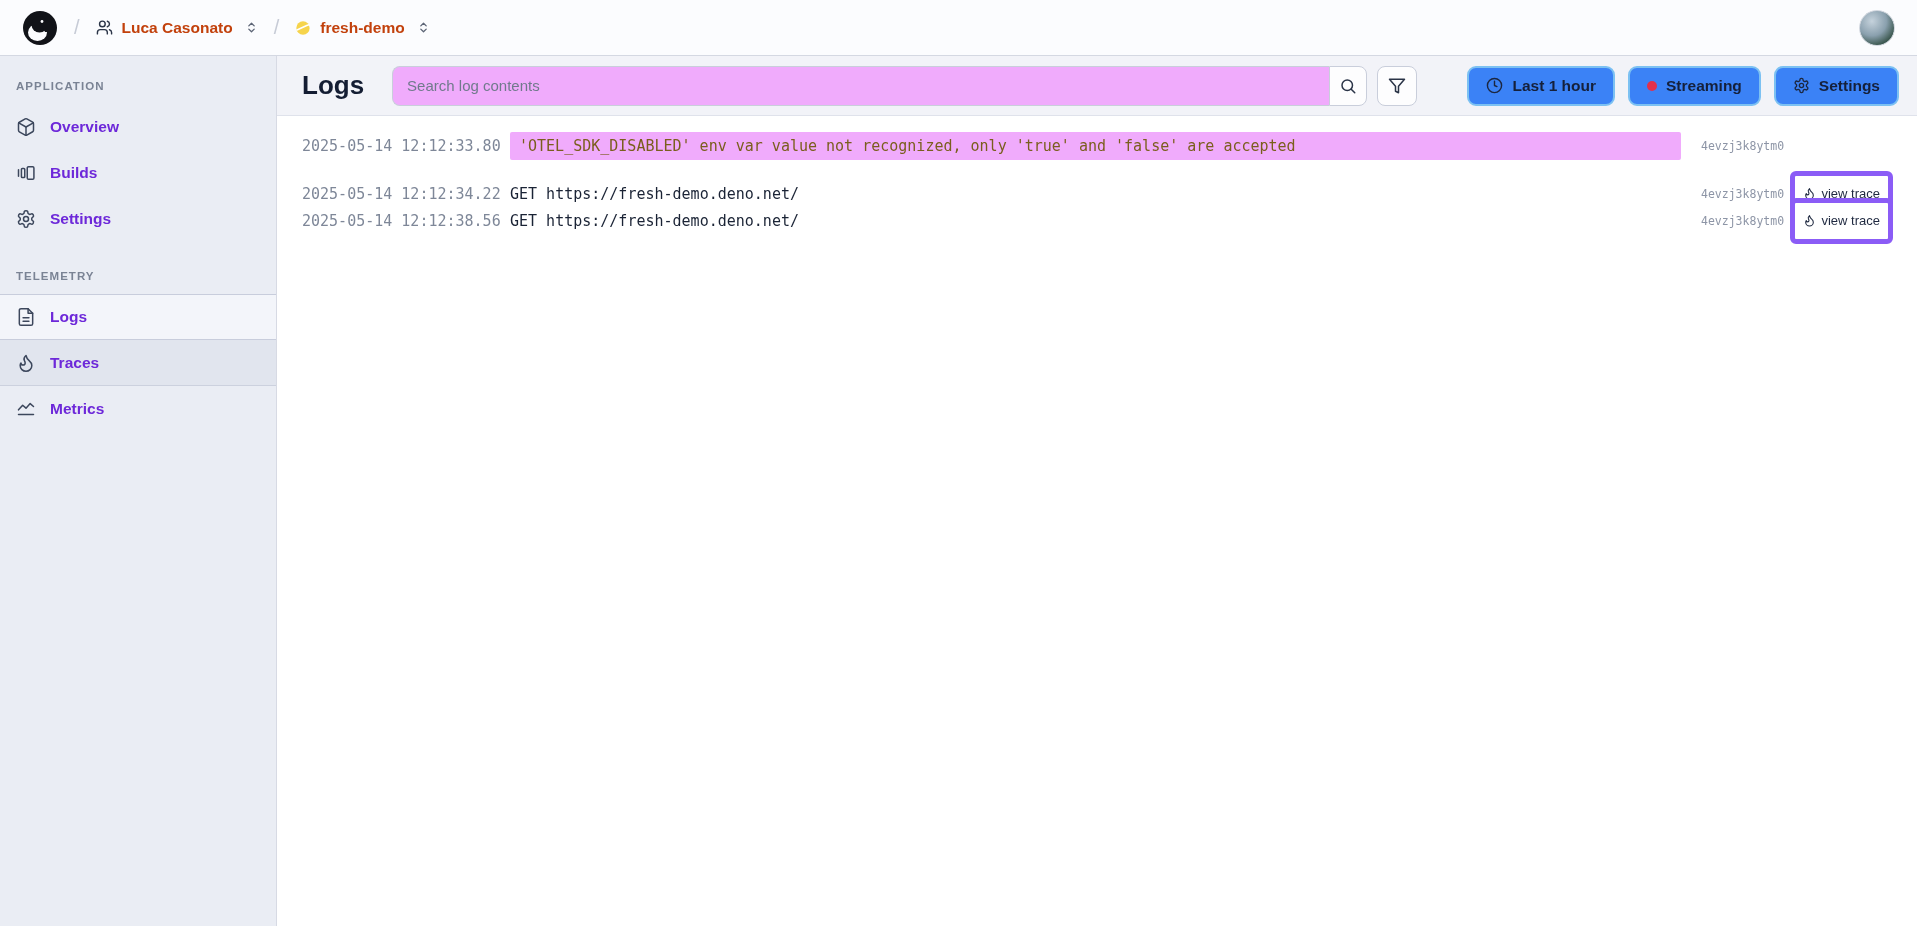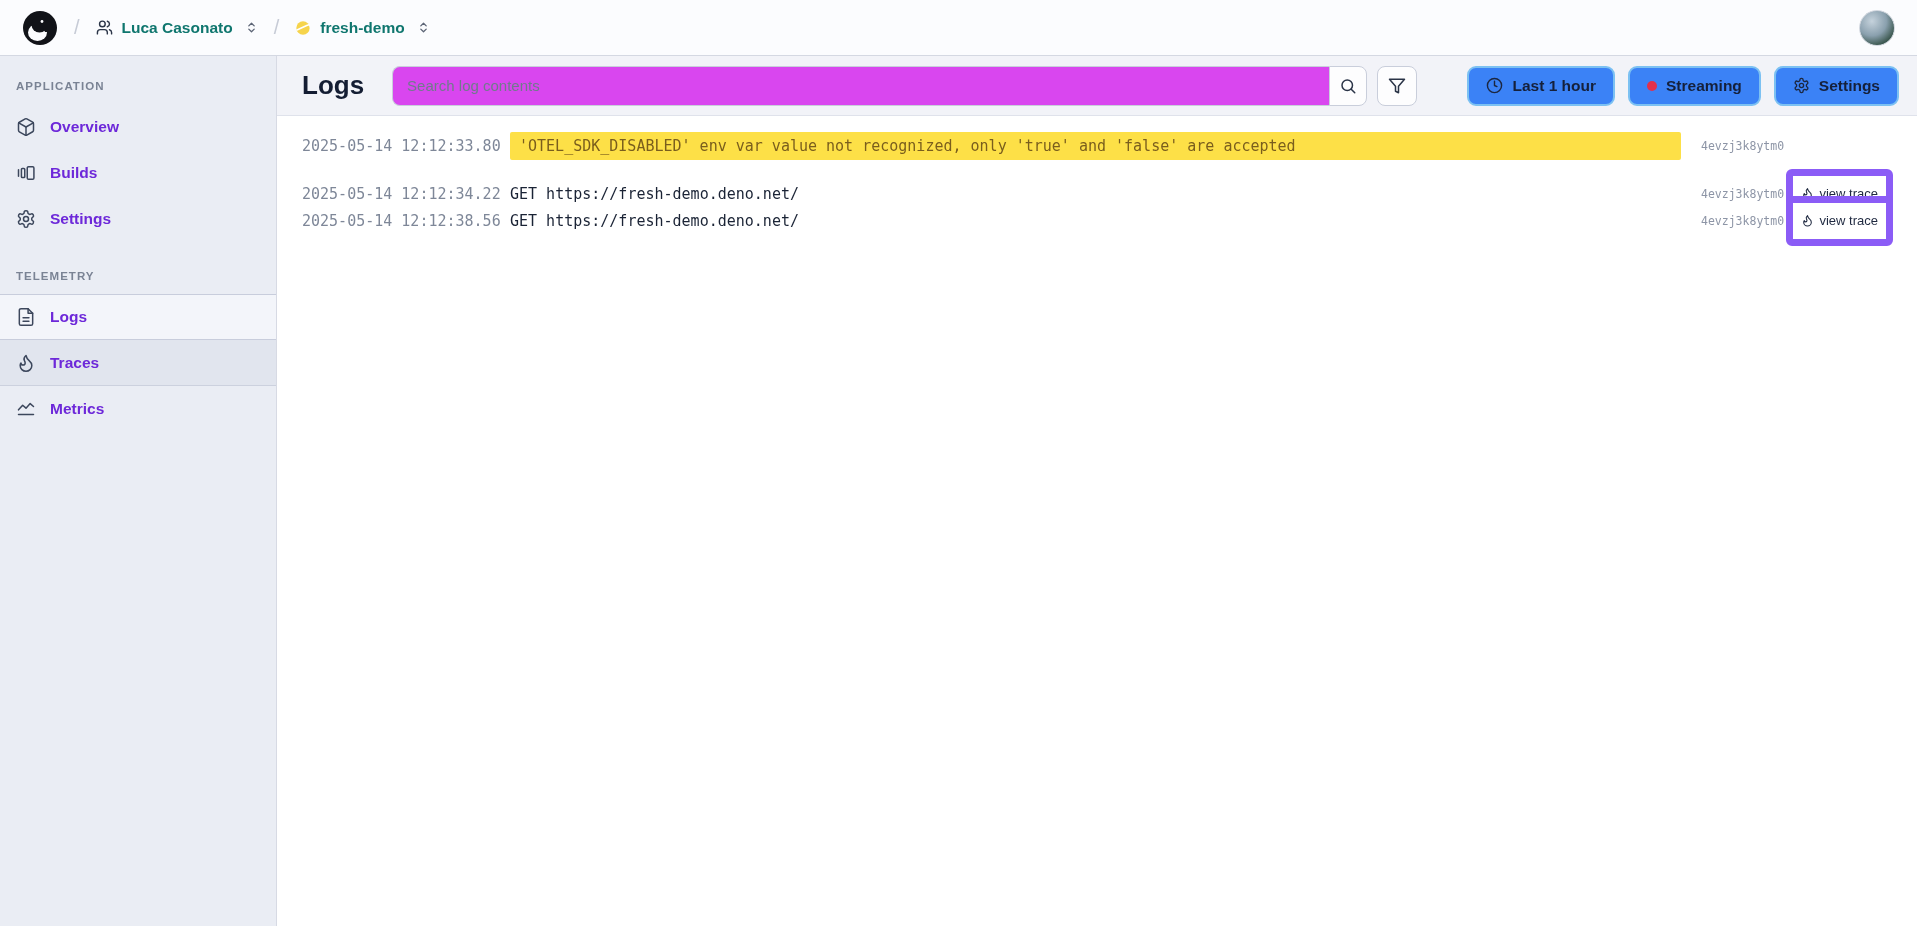--- a/index.html
+++ b/index.html
@@ -11,21 +11,21 @@
     color:#1c2536;
   }
 
   
   .topbar {
     height:56px; background:#fbfcfe; border-bottom:1px solid #d4d8e2;
     display:flex; align-items:center; padding:0 22px;
   }
   .logo-wrap { width:36px; height:36px; flex-shrink:0; }
   .crumb-sep { color:#c6cbd6; font-size:20px; margin:0 16px; font-weight:400; user-select:none; }
-  .crumb { display:flex; align-items:center; gap:9px; font-weight:700; font-size:15.5px; color:#0f766e; cursor:pointer; }
+  .crumb { display:flex; align-items:center; gap:9px; font-weight:700; font-size:15.5px; color:#c2410c; cursor:pointer; }
   .crumb svg.small-ic { display:block; }
   .chev-ud { margin-left:3px; }
   .avatar {
     margin-left:auto; width:36px; height:36px; border-radius:50%;
     background:radial-gradient(circle at 35% 30%, #c5d2dc 0%, #8aa0ae 45%, #3e5a52 75%, #2c4440 100%);
     border:1px solid #d3d8e0; cursor:pointer;
   }
 
   
   .layout { display:flex; height:870px; }
@@ -53,21 +53,21 @@
 
   .toolbar {
     height:60px; flex-shrink:0; background:#f2f3f8; border-bottom:1px solid #dfe2eb;
     display:flex; align-items:center; padding:0 18px 0 25px;
   }
   .page-title { font-size:26px; font-weight:700; color:#141d33; margin-right:28px; }
   .search-group { flex:1; display:flex; height:40px; min-width:0; }
   .search-input {
     flex:1; min-width:0; border:1px solid #c9cedb; border-right:none;
     border-radius:8px 0 0 8px; padding:0 14px; font-size:15px;
-    color:#2b3448; background:#d946ef; outline:none; font-family:inherit;
+    color:#2b3448; background:#f0abfc; outline:none; font-family:inherit;
   }
   .search-input::placeholder { color:#707a8c; }
   .search-btn {
     width:38px; border:1px solid #c9cedb; border-radius:0 8px 8px 0;
     background:#fdfdfe; display:flex; align-items:center; justify-content:center; cursor:pointer; padding:0;
   }
   .filter-btn {
     width:40px; height:40px; margin-left:10px; border:1px solid #c9cedb; border-radius:8px;
     background:#fdfdfe; display:flex; align-items:center; justify-content:center; cursor:pointer; padding:0;
   }
@@ -79,26 +79,26 @@
   }
   .stream-dot { width:10px; height:10px; border-radius:50%; background:#e2304a; }
 
   
   .logs { flex:1; padding:16px 24px 0 25px; font-family:"DejaVu Sans Mono", monospace; }
   .log-row { display:flex; align-items:center; font-size:15px; height:27px;justify-content:center; }
   .log-row.warn { height:auto; margin-bottom:20px; }
   .ts { width:208px; flex-shrink:0; color:#7e8798; white-space:nowrap; }
   .msg { flex:1; min-width:0; color:#1a2335; white-space:nowrap; overflow:hidden; }
   .msg.warn-msg {
-    background:#fde047; color:#7a5e1d; padding:5px 9px; border-radius:2px; margin-right:10px;
+    background:#f0abfc; color:#7a5e1d; padding:5px 9px; border-radius:2px; margin-right:10px;
   }
   .row-id { width:88px; flex-shrink:0; font-size:11.5px; color:#8d95a6; margin-left:10px; white-space:nowrap; }
   .trace-col { width:104px; flex-shrink:0; display:flex; justify-content:flex-end; }
   .trace-btn {
-    height:24px; padding:18px 8px; border:7px solid #8b5cf6; border-radius:6px; background:#ffffff;
+    height:24px; padding:18px 8px; border:5px solid #8b5cf6; border-radius:6px; background:#ffffff;
     display:flex; align-items:center; gap:5px; font-family:"Liberation Sans", sans-serif;
     font-size:13px; color:#1f2940; cursor:pointer; white-space:nowrap;
   }
 
   svg { display:block; }
 </style>
 </head>
 <body>
 
 <header class="topbar">

